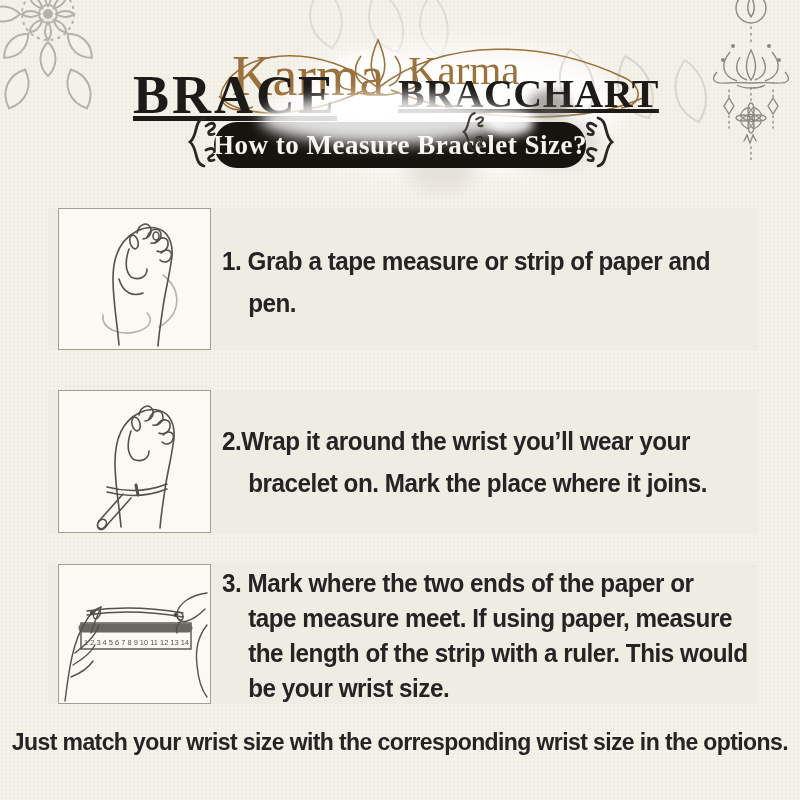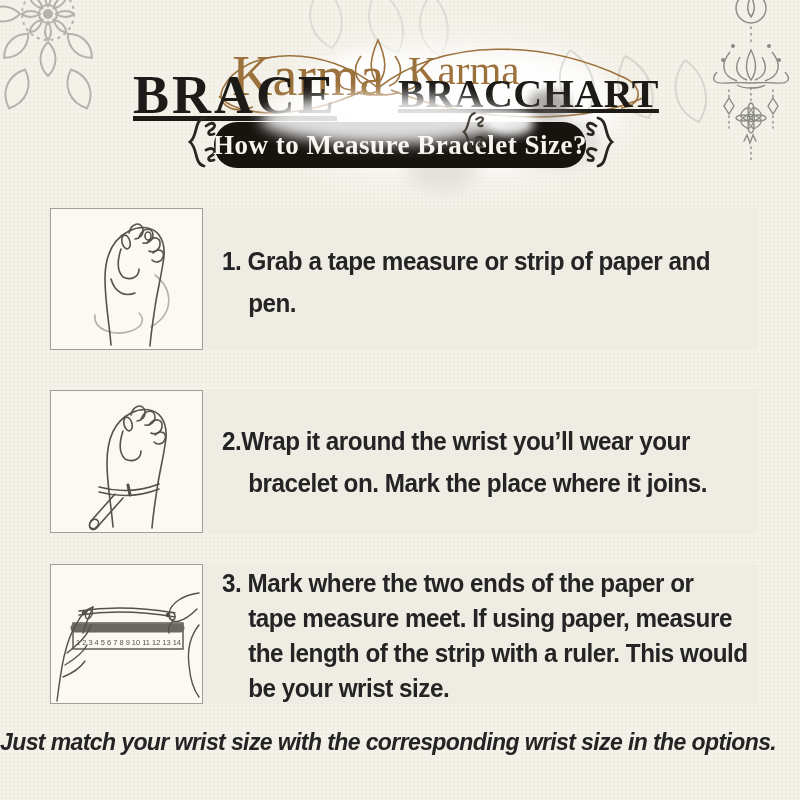--- a/index.html
+++ b/index.html
@@ -39,31 +39,31 @@
   .flourish-right{left:588px;top:114px;transform:scaleX(-1);}
   .flourish-mid{left:456px;top:110px;transform:scale(.78);transform-origin:top left;z-index:10;opacity:.92;}
   
   .mandala-tl{left:-72px;top:-106px;z-index:1;}
   .hang-orn{left:703px;top:0;z-index:1;}
   .faint-fl{z-index:5;opacity:.32;}
   .faint-fl-a{left:282px;top:-14px;opacity:.2;z-index:2;}
   .faint-fl-b{left:545px;top:40px;}
   
   .step-panel{position:absolute;left:48px;width:709px;background:#efece3;z-index:2;}
-  .step-box{position:absolute;left:50px;width:153px;background:#fbf9f4;border:1px solid #a29e94;
+  .step-box{position:absolute;left:58px;width:153px;background:#fbf9f4;border:1px solid #a29e94;
             box-sizing:border-box;z-index:3;}
   .step-text{position:absolute;left:222px;z-index:3;font-size:25px;font-weight:700;color:#242424;
              letter-spacing:-.5px;transform:scaleX(.97);transform-origin:left top;}
   .step-text .line{display:block;white-space:nowrap;}
   .lh42 .line{line-height:42px;}
   .lh35 .line{line-height:35px;}
   .cont{padding-left:27px;}
   
-  .footer-note{position:absolute;left:0;top:729px;width:788px;text-align:left;z-index:3;
-               font-size:23px;font-weight:700;color:#242424;letter-spacing:-.6px;font-style:italic;}
+  .footer-note{position:absolute;left:0;top:729px;width:788px;text-align:right;z-index:3;
+               font-size:23px;font-weight:700;color:#242424;letter-spacing:-.6px;}
 </style>
 </head>
 <body>
 
 <svg class="abs mandala-tl" width="240" height="240" viewBox="0 0 240 240" fill="none" stroke="#b5b2ab" stroke-width="2">
   <g id="outer">
     <g transform="rotate(22.5 120 120)">
       <path d="M120,180 C106,192 106,210 120,222 C134,210 134,192 120,180 Z" fill="#f4f1e8"></path>
       </g>
     <g transform="rotate(67.5 120 120)">

